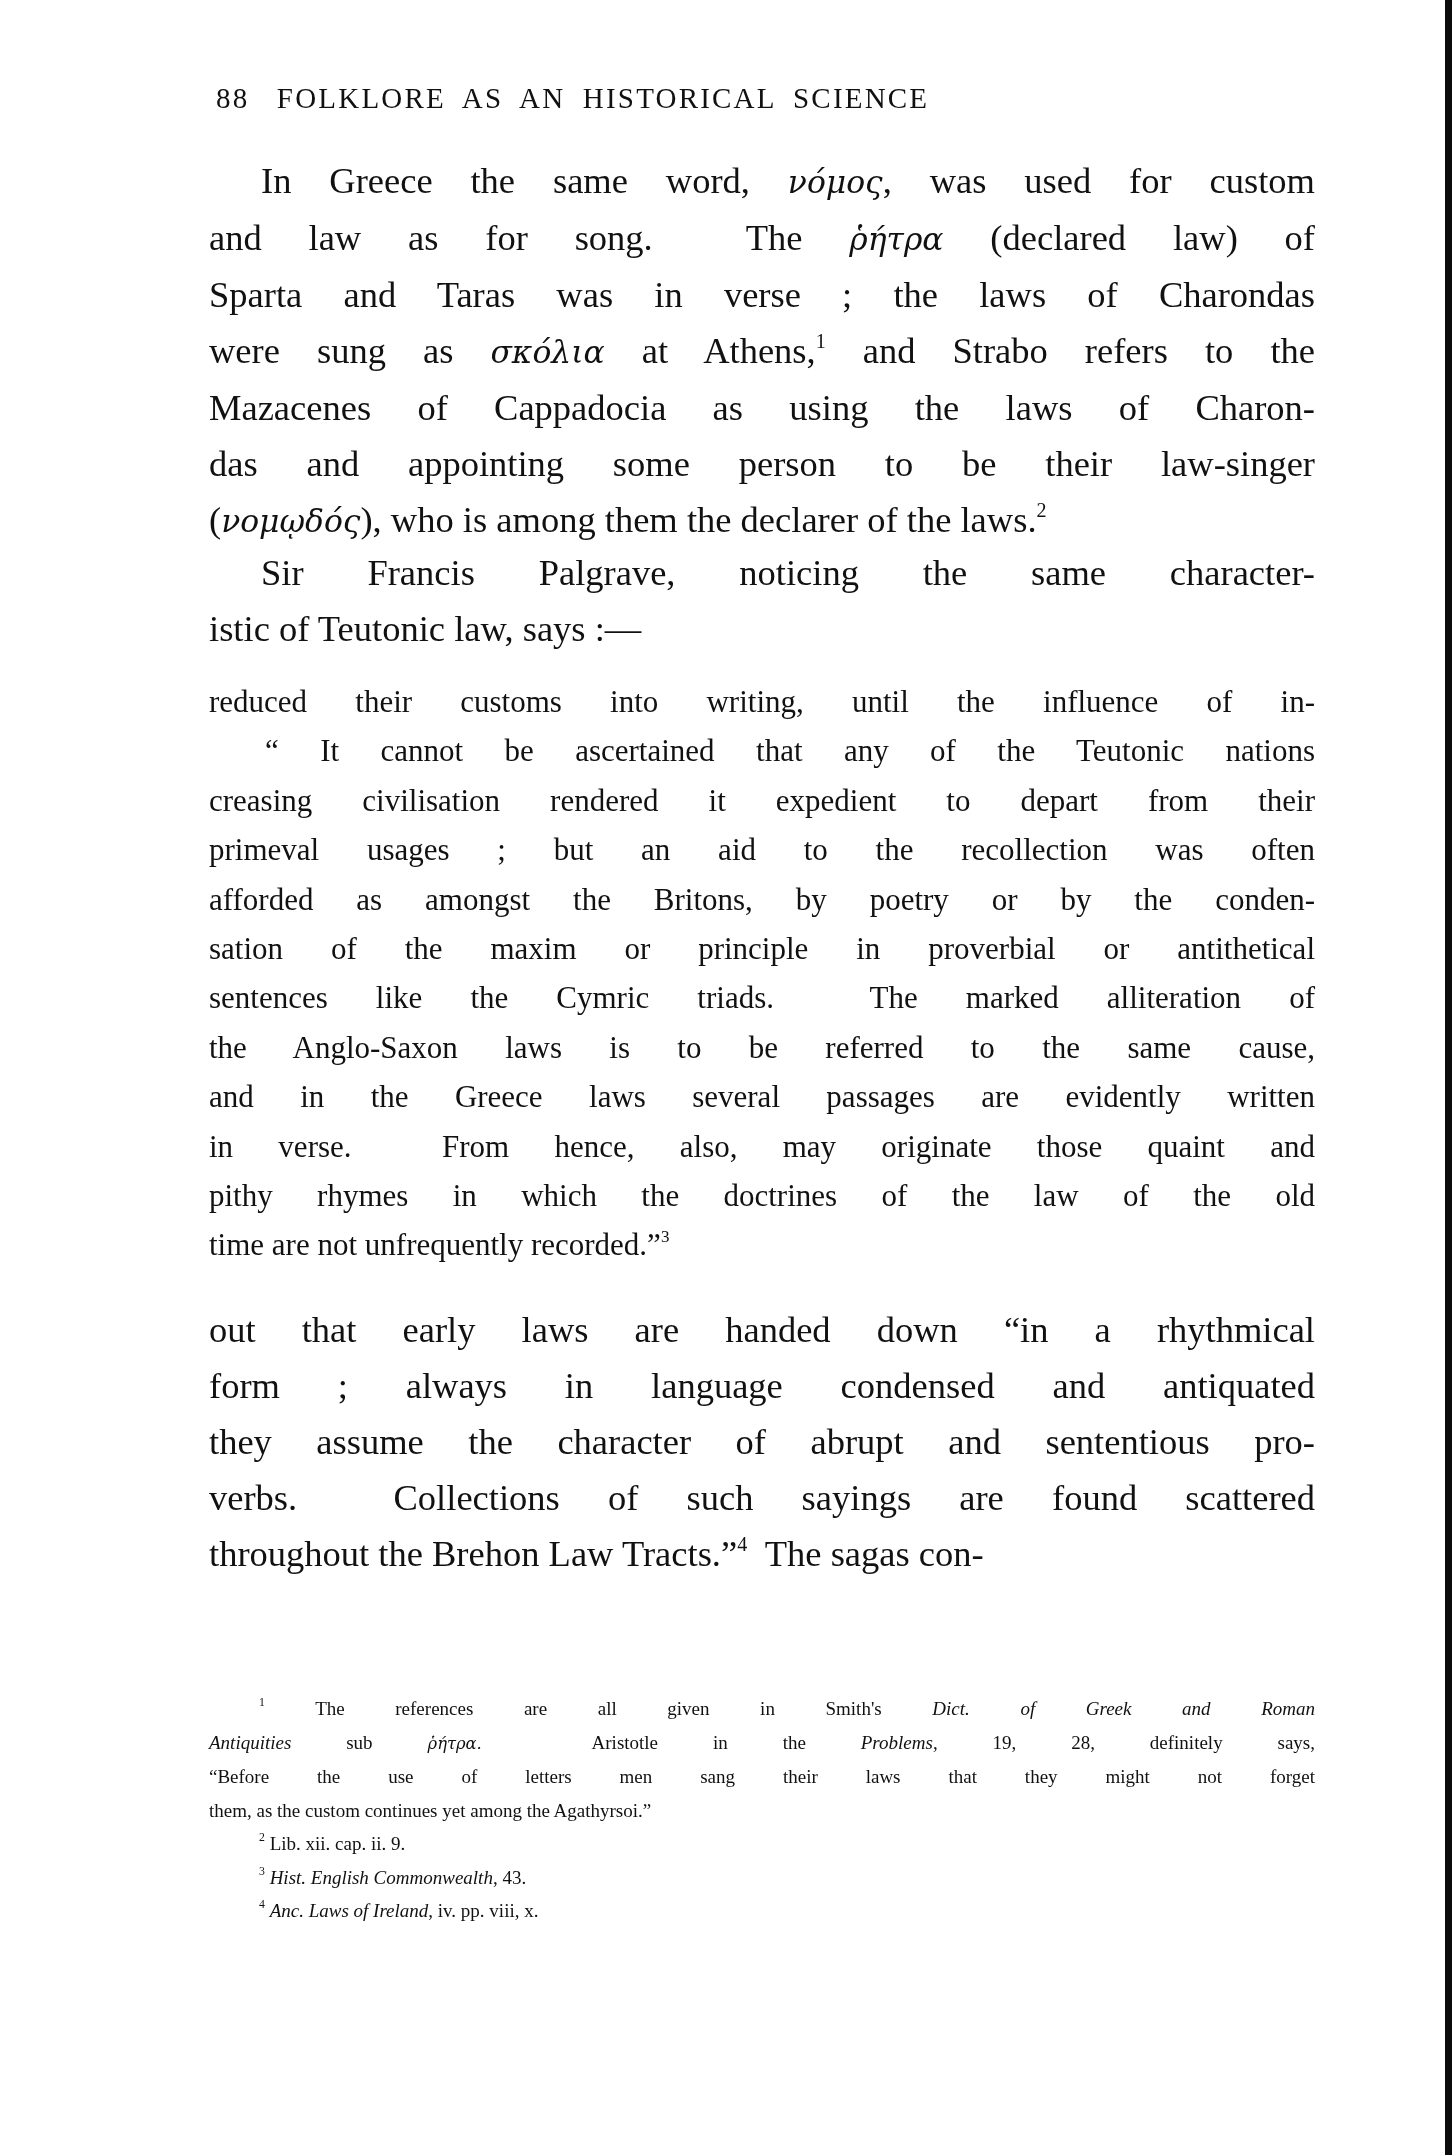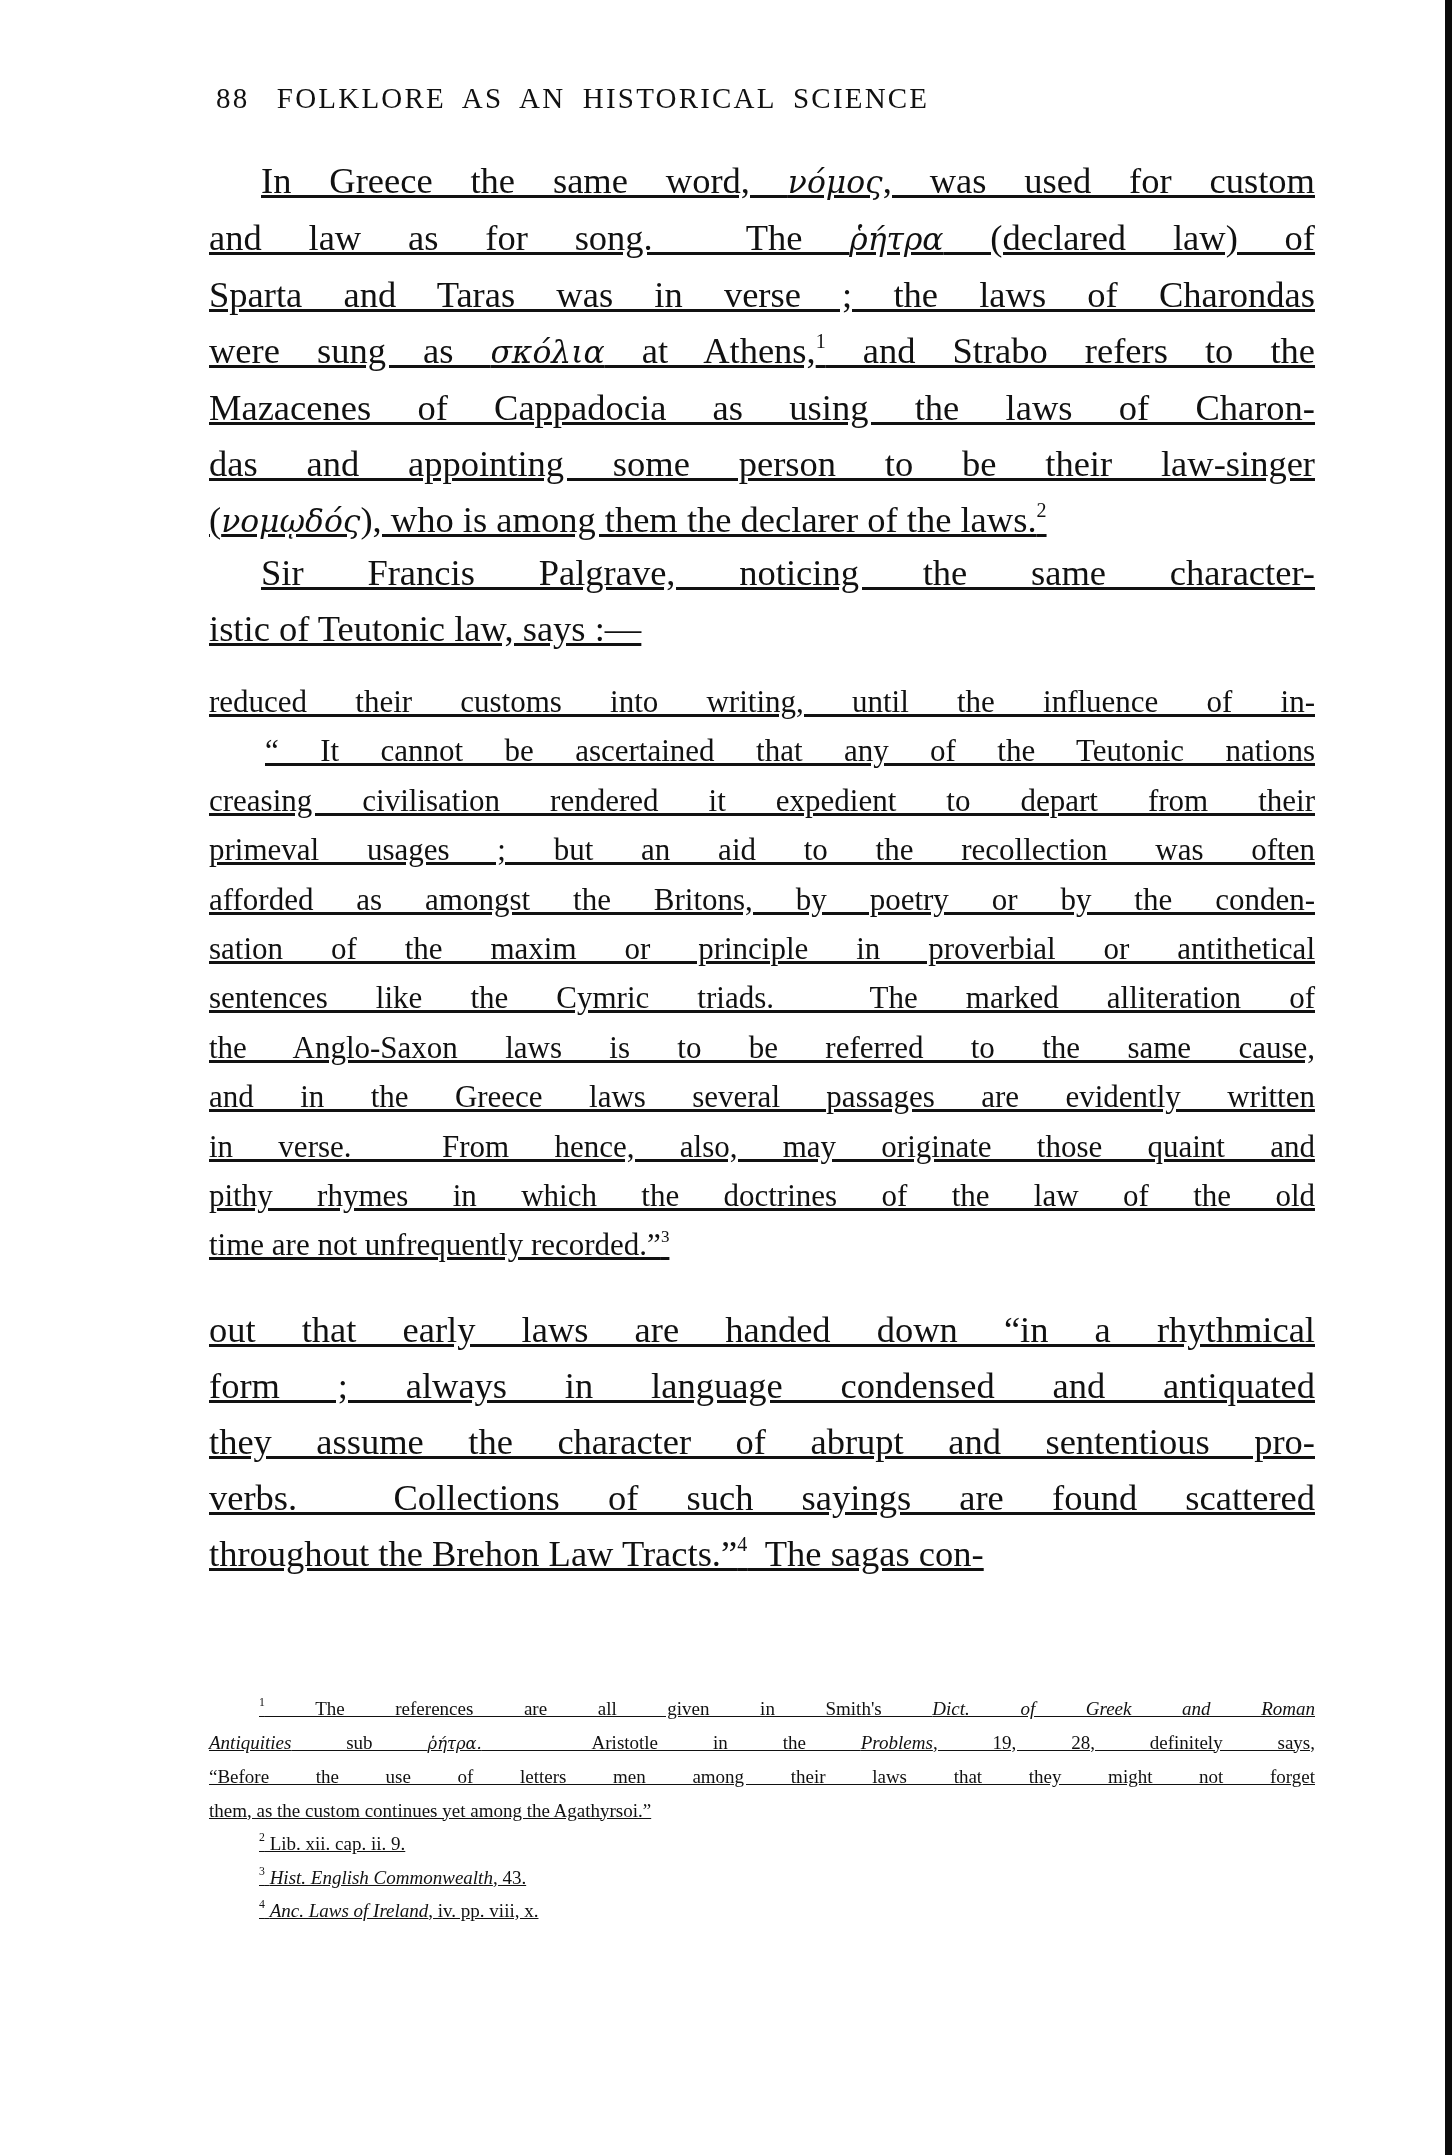--- a/index.html
+++ b/index.html
@@ -39,21 +39,20 @@
   .running-head .title {
     word-spacing: 8px;
   }
 
   .block {
     position: absolute;
     left: 209px;
     width: 1106px;
     text-align: justify;
     text-align-last: left;
-    text-decoration: underline;
   }
   .line {
     display: block;
     white-space: nowrap;
     text-align: justify;
     text-align-last: justify;
   }
   .line.last {
     text-align-last: left;
   }
@@ -133,21 +132,21 @@
     <span class="line"><span>form ; always in language condensed and antiquated</span></span>
     <span class="line"><span>they assume the character of abrupt and sententious pro-</span></span>
     <span class="line"><span>verbs.&nbsp; Collections of such sayings are found scattered</span></span>
     <span class="line last"><span>throughout the Brehon Law Tracts.”</span><sup>4</sup><span>&nbsp; The sagas con-</span></span>
   </div>
 
 <div id="footnotes" class="block fn-text">
     <div>
       <span class="line indent-fn"><sup>1</sup><span> The references are all given in Smith's </span><span class="it">Dict. of Greek and Roman</span></span>
       <span class="line"><span class="it">Antiquities</span><span> sub </span><span class="grk">ῥήτρα.</span><span>&nbsp; Aristotle in the </span><span class="it">Problems</span><span>, 19, 28, definitely says,</span></span>
-      <span class="line"><span>“Before the use of letters men among their laws that they might not forget</span></span>
+      <span class="line"><span>“Before the use of letters men sang their laws that they might not forget</span></span>
       <span class="line last"><span>them, as the custom continues yet among the Agathyrsoi.”</span></span>
     </div>
     <div class="fn-short">
       <span class="line indent-fn last"><sup>2</sup><span> Lib. xii. cap. ii. 9.</span></span>
     </div>
     <div class="fn-short">
       <span class="line indent-fn last"><sup>3</sup><span> </span><span class="it">Hist. English Commonwealth</span><span>, 43.</span></span>
     </div>
     <div class="fn-short">
       <span class="line indent-fn last"><sup>4</sup><span> </span><span class="it">Anc. Laws of Ireland</span><span>, iv. pp. viii, x.</span></span>

